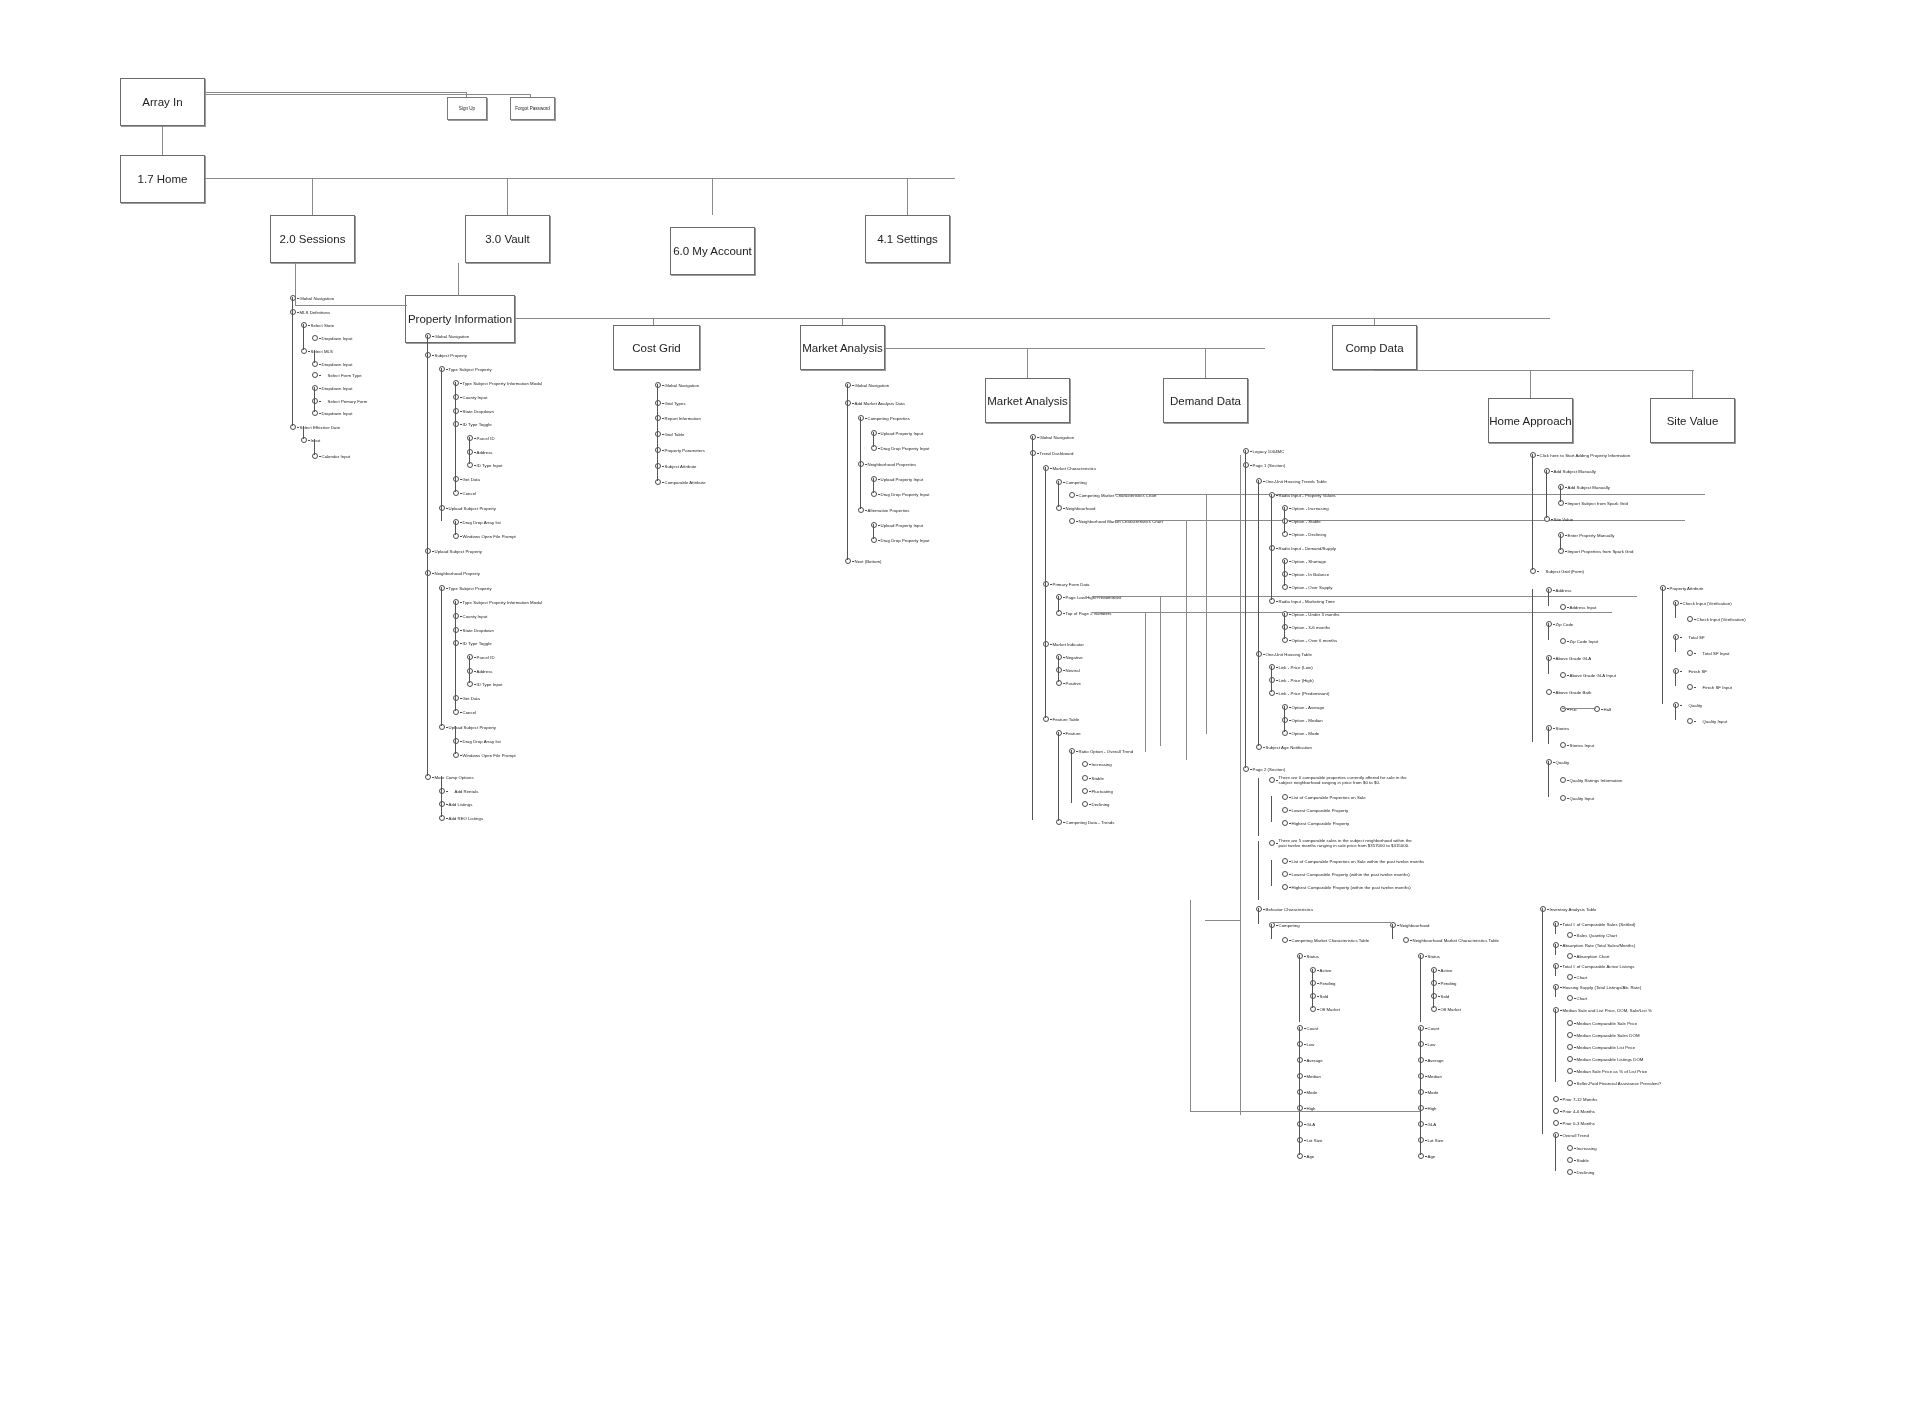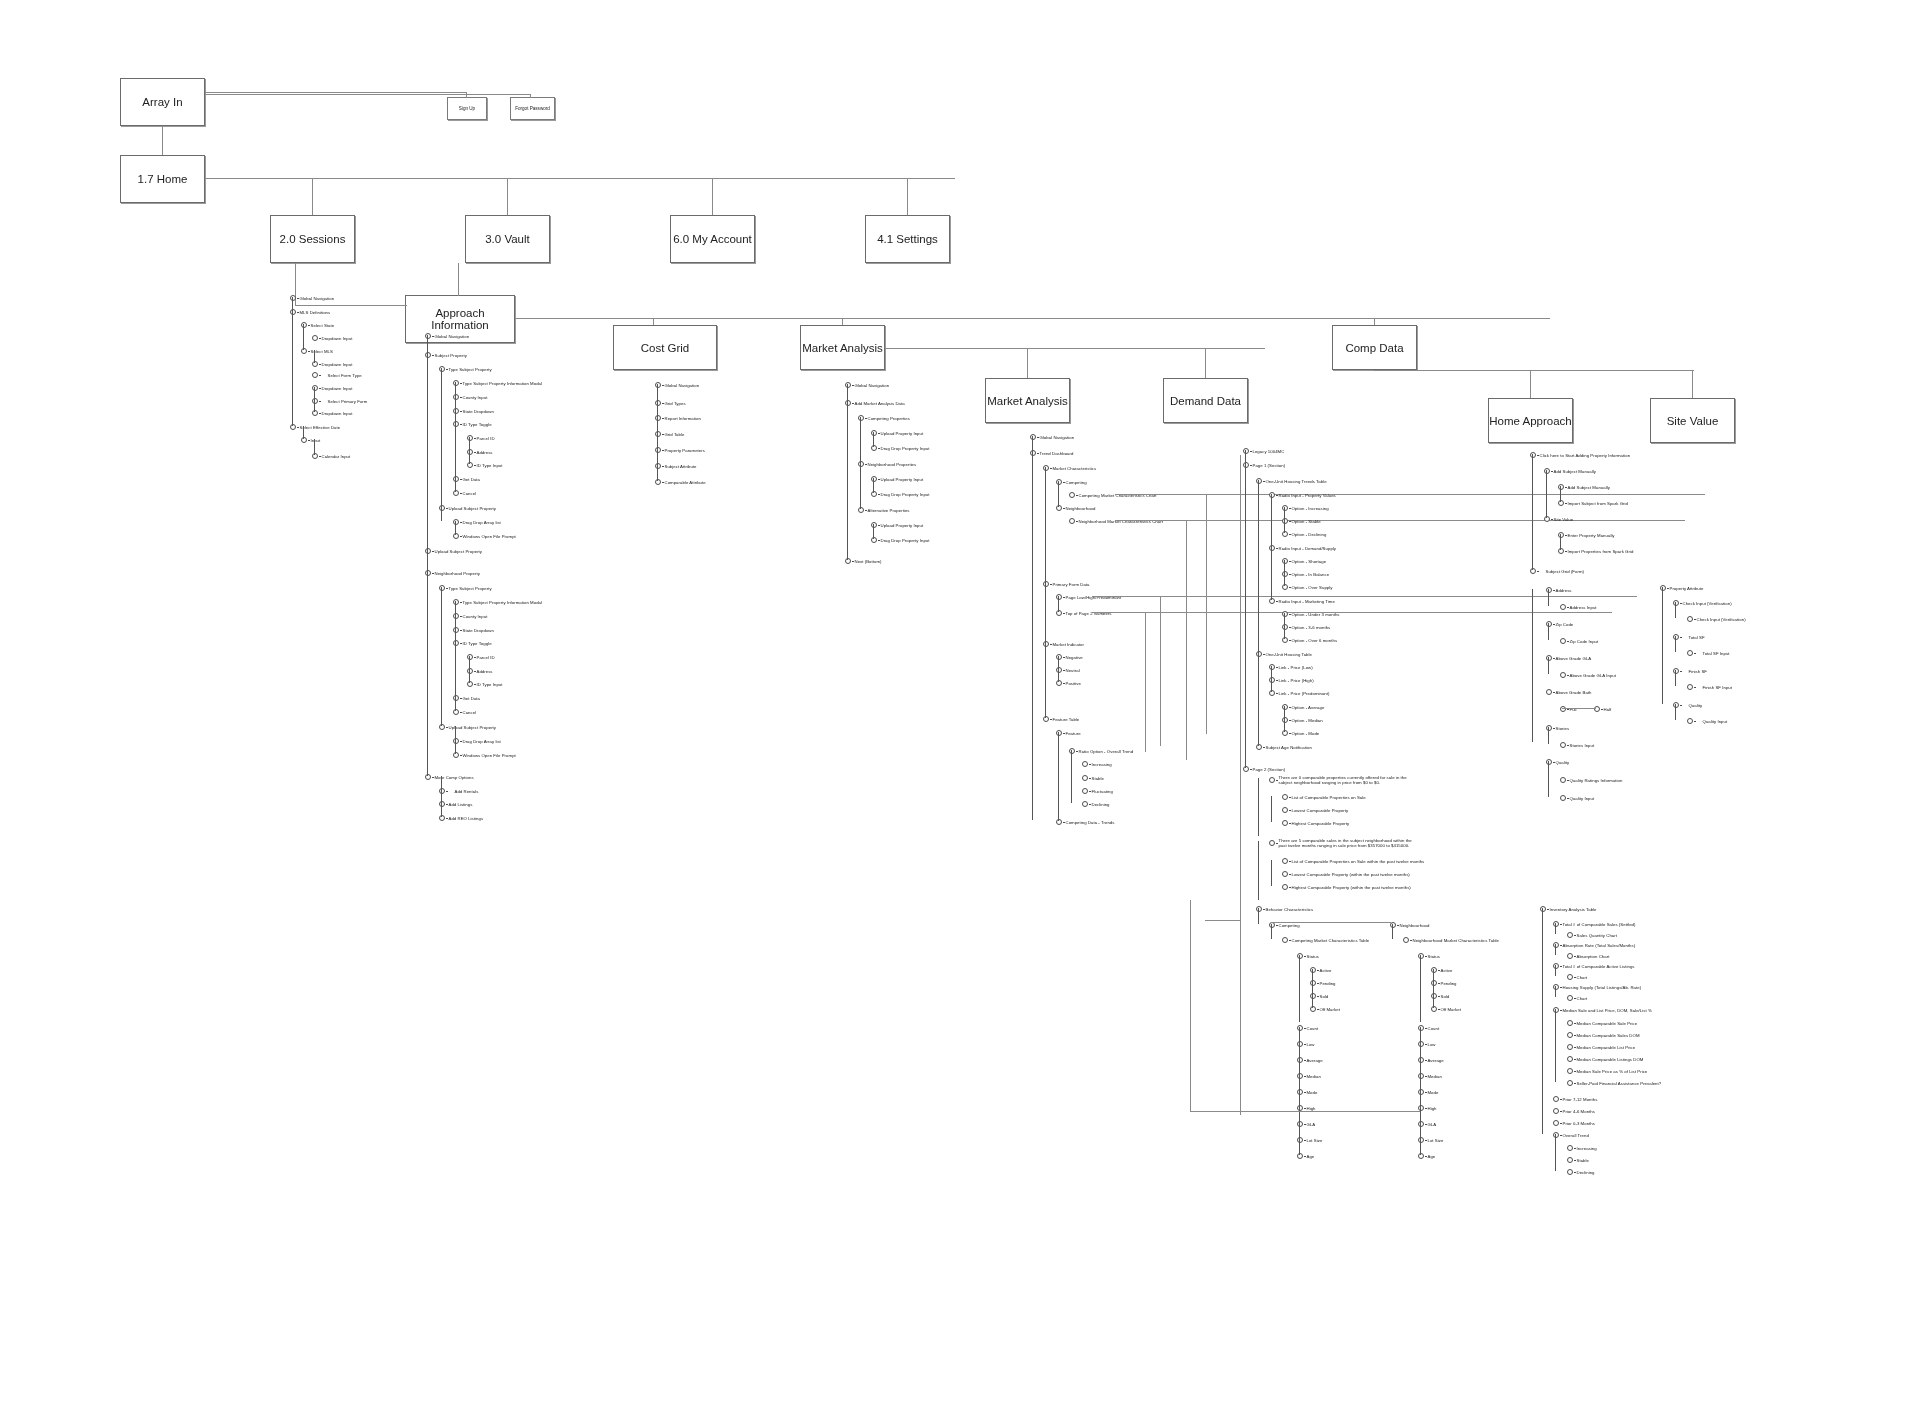--- a/index.html
+++ b/index.html
@@ -64,24 +64,24 @@
 </head>
 <body>
 
 <div id="canvas">
     <div class="box lg" style="left: 120px; top: 78px; width: 85px; height: 48px;">Array In</div>
     <div class="box sm" style="left: 447px; top: 97px; width: 40px; height: 23px;">Sign Up</div>
     <div class="box sm" style="left: 510px; top: 97px; width: 45px; height: 23px;">Forgot Password</div>
     <div class="box lg" style="left: 120px; top: 155px; width: 85px; height: 48px;">1.7 Home</div>
     <div class="box lg" style="left: 270px; top: 215px; width: 85px; height: 48px;">2.0 Sessions</div>
     <div class="box lg" style="left: 465px; top: 215px; width: 85px; height: 48px;">3.0 Vault</div>
-    <div class="box lg" style="left: 670px; top: 215px; width: 85px; height: 48px;">6.0 My Account</div>
+    <div class="box lg" style="left: 670px; top: 227px; width: 85px; height: 48px;">6.0 My Account</div>
     <div class="box lg" style="left: 865px; top: 215px; width: 85px; height: 48px;">4.1 Settings</div>
-    <div class="box lg" style="left: 405px; top: 295px; width: 110px; height: 48px;">Approach Information</div>
-    <div class="box lg" style="left: 613px; top: 325px; width: 104px; height: 45px;">Cost Grid</div>
+    <div class="box lg" style="left: 405px; top: 295px; width: 110px; height: 48px;">Property Information</div>
+    <div class="box lg" style="left: 613px; top: 325px; width: 87px; height: 45px;">Cost Grid</div>
     <div class="box lg" style="left: 800px; top: 325px; width: 85px; height: 45px;">Market Analysis</div>
     <div class="box lg" style="left: 985px; top: 378px; width: 85px; height: 45px;">Market Analysis</div>
     <div class="box lg" style="left: 1163px; top: 378px; width: 85px; height: 45px;">Demand Data</div>
     <div class="box lg" style="left: 1332px; top: 325px; width: 85px; height: 45px;">Comp Data</div>
     <div class="box lg" style="left: 1488px; top: 398px; width: 85px; height: 45px;">Home Approach</div>
     <div class="box lg" style="left: 1650px; top: 398px; width: 85px; height: 45px;">Site Value</div>
     <div class="ln h " style="left: 205px; top: 92px; width: 262px;"></div>
     <div class="ln v " style="left: 466px; top: 92px; height: 6px;"></div>
     <div class="ln h " style="left: 205px; top: 94px; width: 325px;"></div>
     <div class="ln v " style="left: 530px; top: 94px; height: 4px;"></div>

